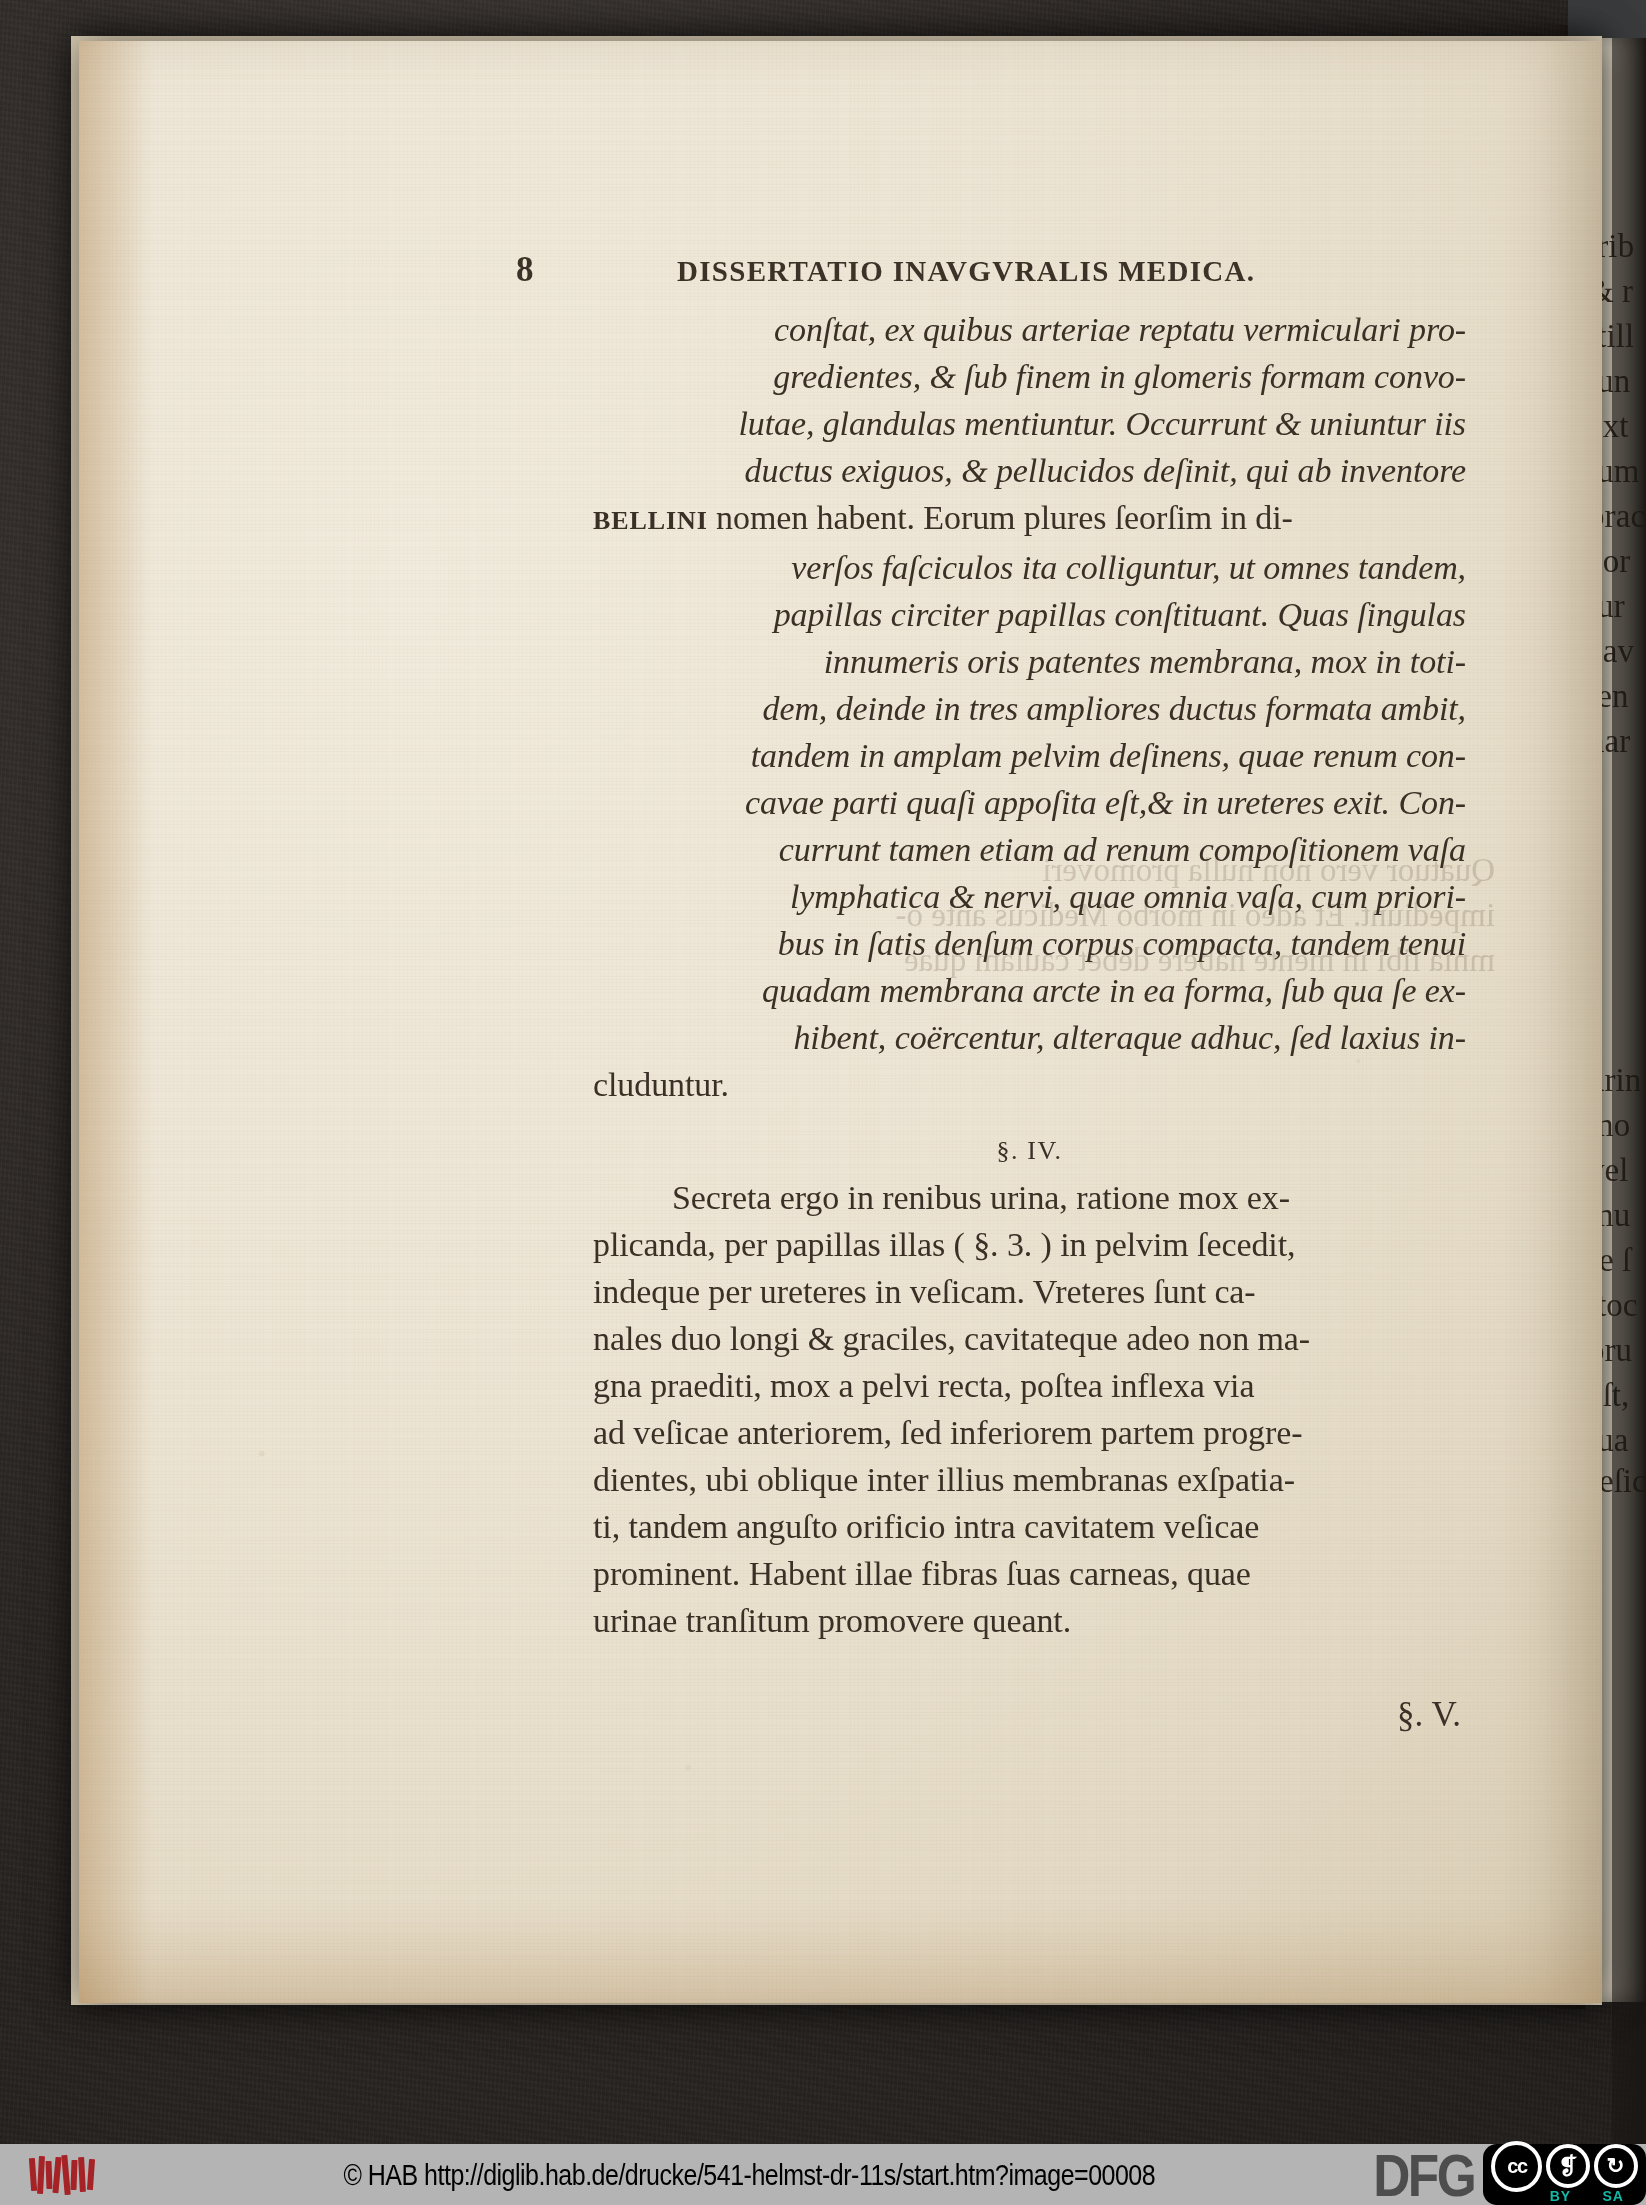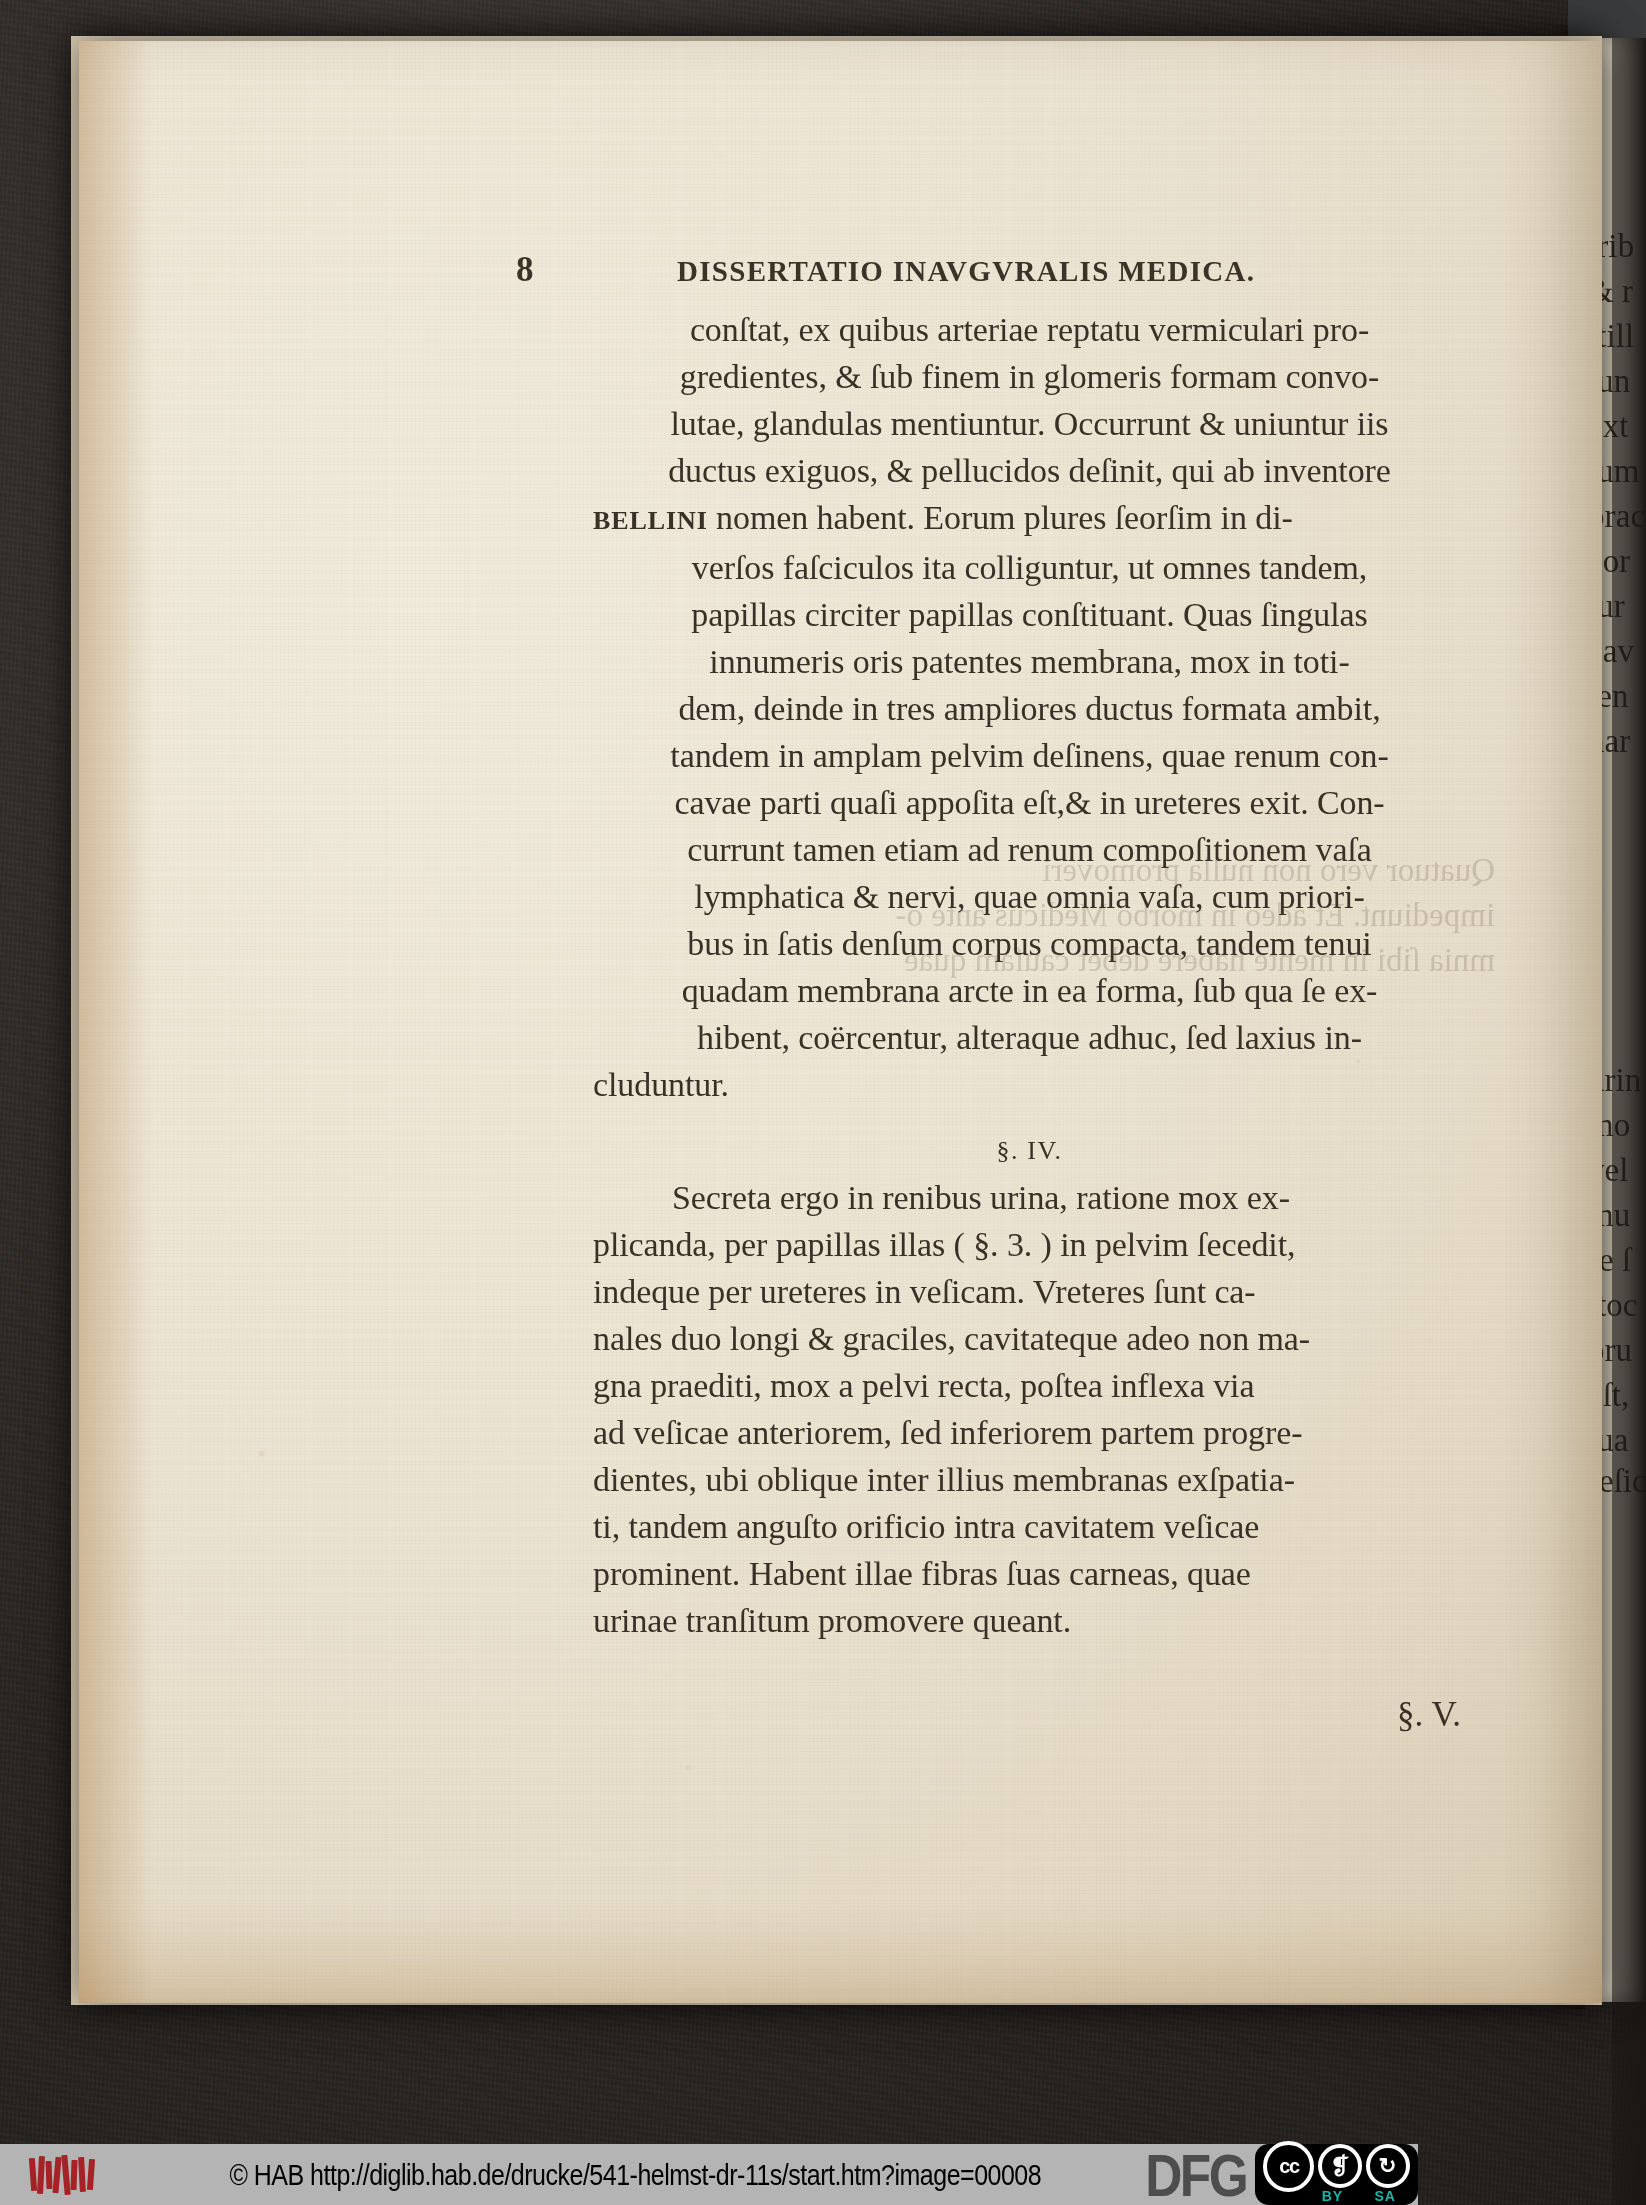--- a/index.html
+++ b/index.html
@@ -124,21 +124,21 @@
 
   .para{
     font-size:34px;
     line-height:47px;
     color:#3b3026;
     letter-spacing:-0.1px;
     margin:0;
   }
   .para .ln{display:block;white-space:nowrap;}
   .para .ln.j{
-    display:flex;justify-content:center;white-space:nowrap;
+    display:flex;justify-content:flex-end;white-space:nowrap;font-style:italic;
   }
   .sc{font-size:26px;font-weight:700;letter-spacing:0.9px;}
 
   .secmark{
     text-align:center;
     font-size:26px;
     margin:28px 0 8.2px 0;
     letter-spacing:1.6px;
     color:#3b3026;
   }
@@ -154,21 +154,21 @@
   .showthru{
     position:absolute;left:494px;width:922px;
     color:rgba(92,72,48,.20);
     font-size:33px;line-height:45px;
     transform:scaleX(-1);
     pointer-events:none;white-space:nowrap;
   }
 
   
   #footer{
-    position:absolute;left:0;bottom:0;width:1418px;height:61px;
+    position:absolute;left:0;bottom:0;width:1646px;height:61px;
     background:#b4b4b4;
     display:flex;align-items:center;
   }
   #hab-logo{
     width:123px;height:61px;display:flex;align-items:center;
     justify-content:center;gap:2.5px;
   }
   #hab-logo i{
     display:block;width:5.8px;background:#a52226;border-radius:0.8px;
   }

